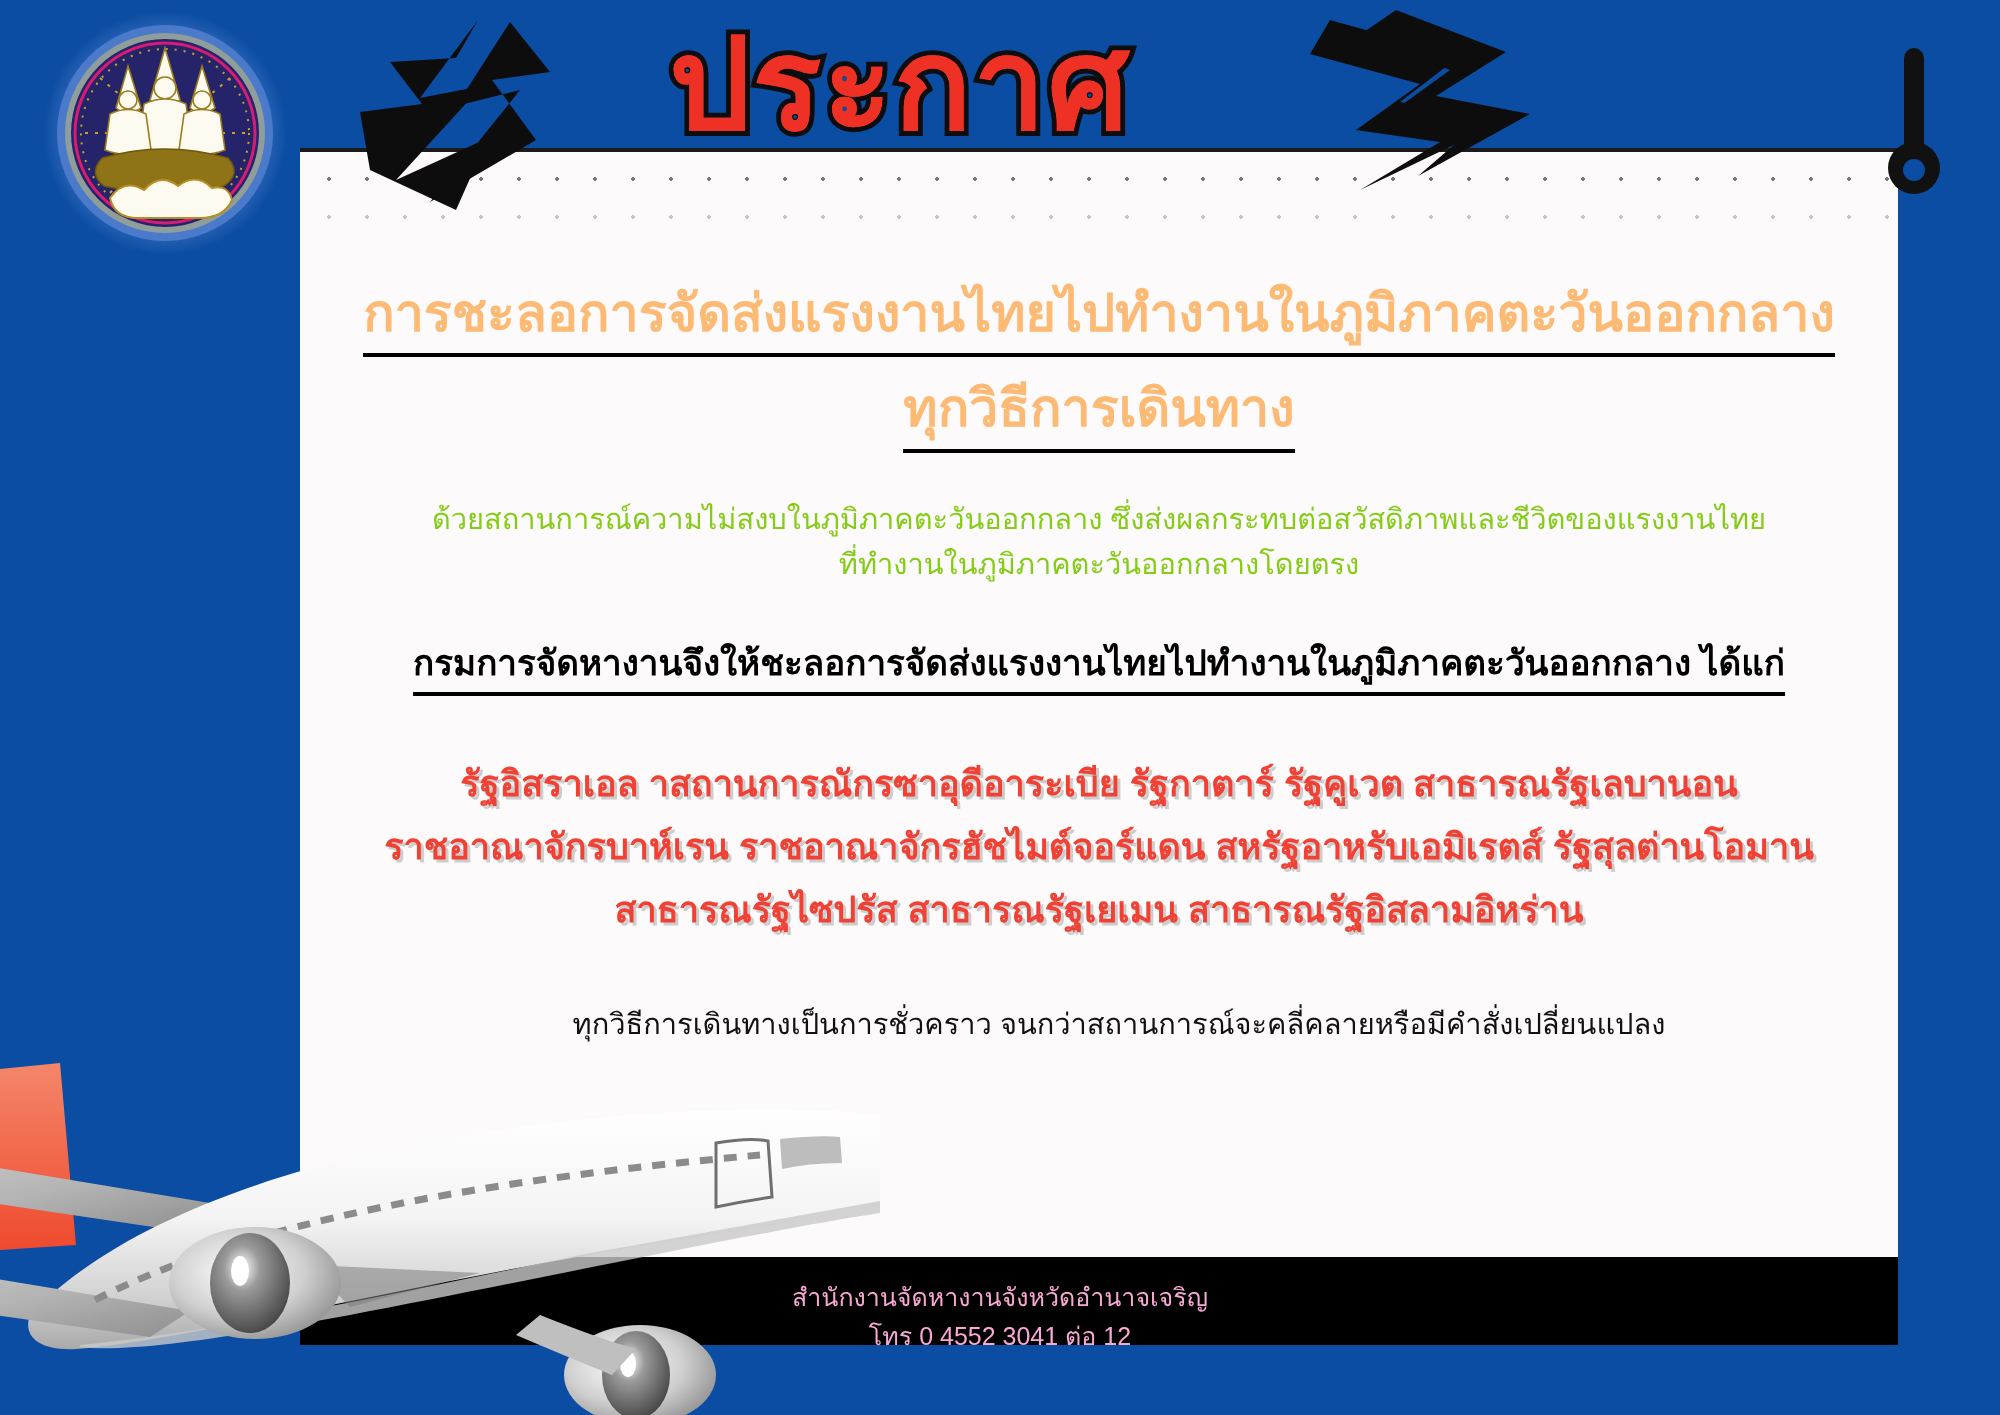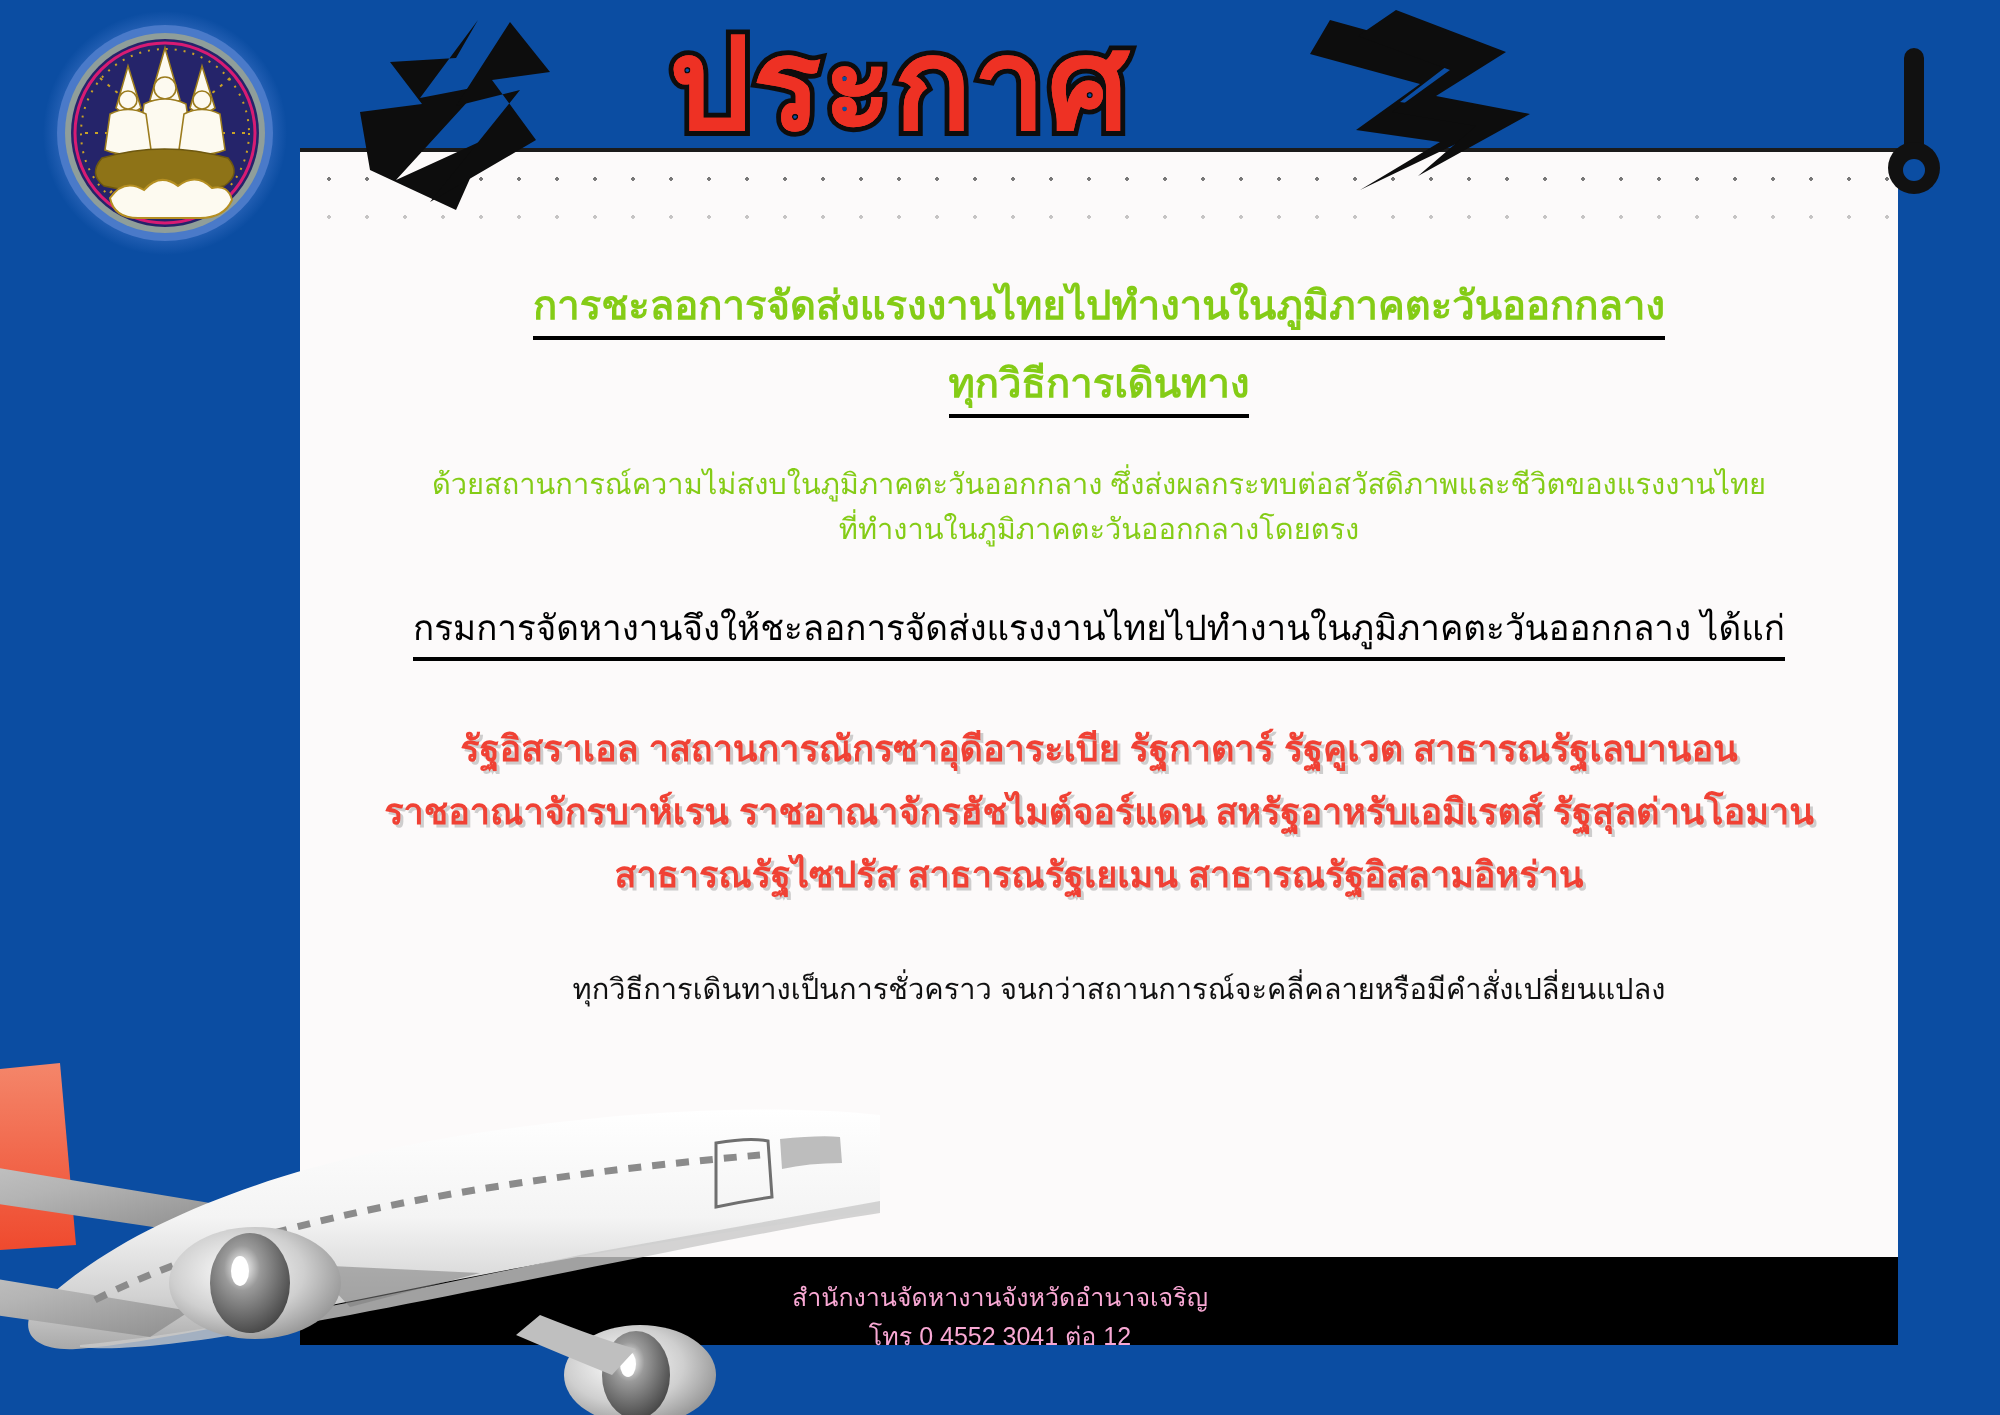--- a/index.html
+++ b/index.html
@@ -49,33 +49,33 @@
     color:#EE3124;letter-spacing:2px;
   }
 
   
   .pin{position:absolute;left:1880px;top:48px;z-index:9;}
 
   
   .content{position:absolute;left:300px;top:148px;width:1598px;height:1105px;z-index:6;
            padding:0;box-sizing:border-box;}
   .headline{
-    text-align:center;color:#84cc16;font-weight:700;
-    font-size:40px;line-height:1.45;
+    text-align:center;color:#fdba74;font-weight:700;
+    font-size:52px;line-height:1.45;
   }
   .headline .u{ border-bottom:4px solid #000; display:inline-block; padding-bottom:2px;}
   .h1-line{margin-top:128px;}
   .h2-line{margin-top:14px;}
 
   .para{
     text-align:center;color:#84cc16;font-size:29px;line-height:1.55;font-weight:400;
     margin-top:44px;
   }
   .sub-underline{
-    text-align:center;color:#000;font-size:35px;font-weight:400;margin-top:48px;
+    text-align:center;color:#000;font-size:35px;font-weight:700;margin-top:48px;
   }
   .sub-underline .u{border-bottom:4px solid #000;display:inline-block;padding-bottom:2px;}
 
   .countries{
     text-align:center;color:#F04134;font-size:36px;font-weight:700;
     line-height:1.75;margin-top:56px;
     text-shadow:3px 3px 0 rgba(150,150,150,.45);
   }
   .closing{
     text-align:center;color:#111;font-size:29px;font-weight:400;margin-top:60px;margin-left:40px;

